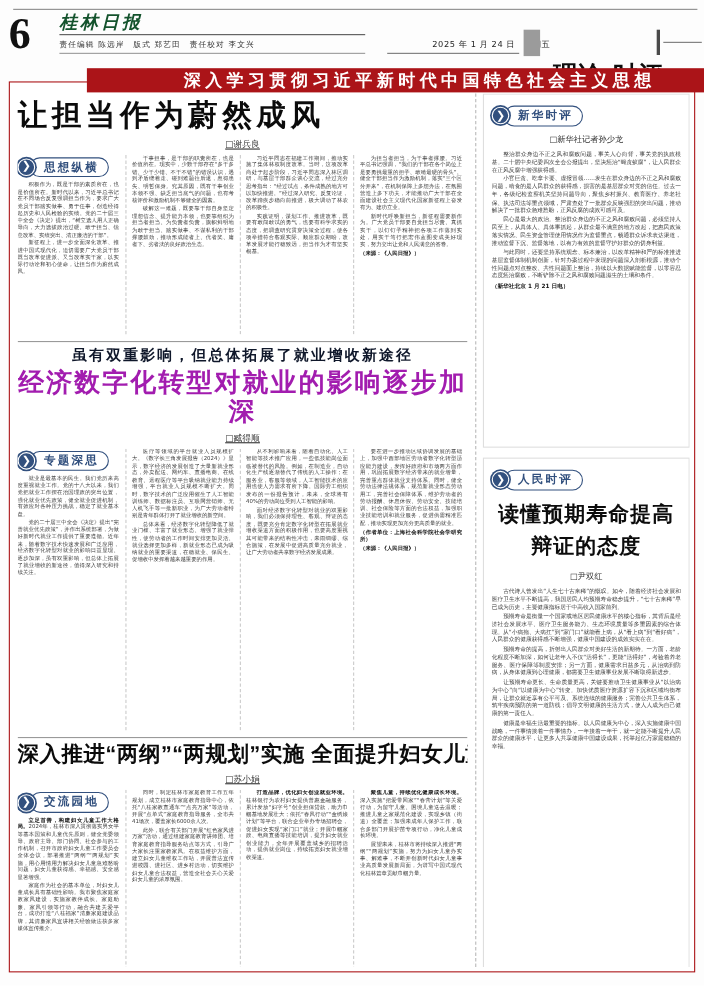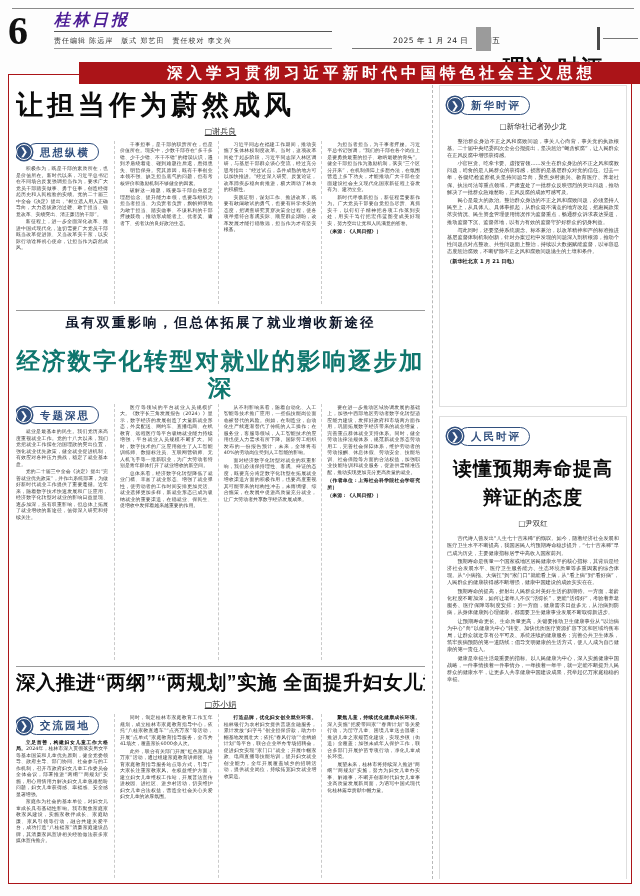--- a/index.html
+++ b/index.html
@@ -2,21 +2,21 @@
 <html><head>
 <meta charset="utf-8">
 <style>
   * { box-sizing: border-box; margin: 0; padding: 0; }
   html,body { width:640px; height:896px; background:#fdfdfd; overflow:hidden; }
   body { font-family:"DejaVu Sans",sans-serif; color:#1d1d1d; position:relative; }
 
   
   .top-rule { position:absolute; left:12px; right:6px; top:8px; border-top:1px solid #8a8a8a; }
   .page-num { position:absolute; left:8px; top:11px; font:bold 40px/1 "Liberation Serif",serif; color:#111; }
-  .paper-logo { position:absolute; left:54px; top:12px; font:bold italic 16px/1 "DejaVu Serif",serif; letter-spacing:3px; color:#4c1d95; }
+  .paper-logo { position:absolute; left:54px; top:12px; font:bold italic 16px/1 "DejaVu Serif",serif; letter-spacing:3px; color:#14532d; }
   .logo-rule { position:absolute; left:54px; top:31px; width:278px; border-top:1px solid #555; }
   .editors { position:absolute; left:54px; top:36px; font-size:7px; color:#333; letter-spacing:1px; white-space:nowrap; }
   .editors-rule { position:absolute; left:54px; top:48px; width:278px; border-top:1px solid #999; }
   .date-line { position:absolute; left:393px; top:36px; font-size:7.5px; color:#222; letter-spacing:.5px; }
   .date-rule { position:absolute; left:352px; top:48px; width:120px; border-top:1px solid #777; }
   .section-block { position:absolute; left:476px; top:27px; width:15px; height:24px; background:#9b9b9b; }
   .section-title { position:absolute; left:503px; top:25px; font:bold 22px/1.1 "Liberation Serif",serif; letter-spacing:1px; color:#0d0d0d;margin-top:31px; }
   .section-vline { position:absolute; left:597px; top:27px; width:2.5px; height:23px; background:#4a4a4a; }
   .section-hline { position:absolute; left:603px; top:38px; width:35px; border-top:1px solid #777; }
 
@@ -35,21 +35,21 @@
   .badge-circle { flex:none; width:16px; height:16px; border-radius:50%; background:#32507e; color:#fff;
                   font-size:10px; font-weight:bold; display:flex; align-items:center; justify-content:center;
                   border:1px solid #fff; box-shadow:0 0 0 1.5px #32507e; margin-right:-5px; z-index:2; }
   .badge-pill { border:1.5px solid #32507e; border-radius:10px; background:#fff; color:#32507e;
                 font-weight:bold; font-size:10.5px; line-height:1; padding:3px 8px 3px 12px; letter-spacing:2px; white-space:nowrap; }
 
   
   .headline-1 { font:bold 27px/1.1 "Liberation Sans",sans-serif; text-align:left; letter-spacing:4px; color:#0b0b0b; margin-top:5px; }
   .byline { text-align:center; font-size:8px; color:#333; margin:5px 0 4px;text-decoration:underline; }
   .kicker { font:bold 13.5px/1.2 "Liberation Serif",serif; text-align:center; letter-spacing:2px; color:#0f172a; margin-top:4px; }
-  .headline-2 { font:bold 23.5px/1.15 "Liberation Sans",sans-serif; text-align:center; letter-spacing:2px; color:#0f766e; margin-top:17px; }
+  .headline-2 { font:bold 23.5px/1.15 "Liberation Sans",sans-serif; text-align:center; letter-spacing:2px; color:#a21caf; margin-top:3px; }
   .headline-3 { font:bold 19.5px/1.2 "Liberation Sans",sans-serif; text-align:center; letter-spacing:.5px; color:#0b0b0b; margin-top:4px; white-space:nowrap; }
 
   .row { display:flex; overflow:hidden; margin-top:2px; }
   .row-1 { height:163px; }
   .row-2 { height:256px; }
   .row-3 { height:184px; }
   .col-first { flex:none; width:99px; padding-right:6px; border-right:1px dashed #cacaca; overflow:hidden; }
   .cols { flex:1; display:flex; overflow:hidden; }
   .cols > .col { flex:1; padding:0 5px; overflow:hidden; }
   .cols > .col + .col { border-left:1px dashed #cacaca; }
@@ -119,20 +119,21 @@
           </div>
         </div>
       </div>
     </section>
 
     <hr class="art-divider">
 
     <section>
       <div class="kicker">虽有双重影响，但总体拓展了就业增收新途径</div>
       <h2 class="headline-2">经济数字化转型对就业的影响逐步加深</h2>
+      <div class="byline">□臧得顺</div>
       <div class="row row-2 bodytext">
         <div class="col-first">
           <div class="badge">
             <span class="badge-circle">❯</span>
             <span class="badge-pill">专题深思</span>
           </div>
           <p>就业是最基本的民生。我们党历来高度重视就业工作。党的十八大以来，我们党把就业工作摆在治国理政的突出位置，强化就业优先政策，健全就业促进机制，有效应对各种压力挑战，稳定了就业基本盘。</p>
           <p>党的二十届三中全会《决定》提出“完善就业优先政策”，并作出系统部署，为做好新时代就业工作提供了重要遵循。近年来，随着数字技术快速发展和广泛应用，经济数字化转型对就业的影响日益显现、逐步加深，虽有双重影响，但总体上拓展了就业增收的新途径，值得深入研究和持续关注。</p>
         </div>
         <div class="cols">

